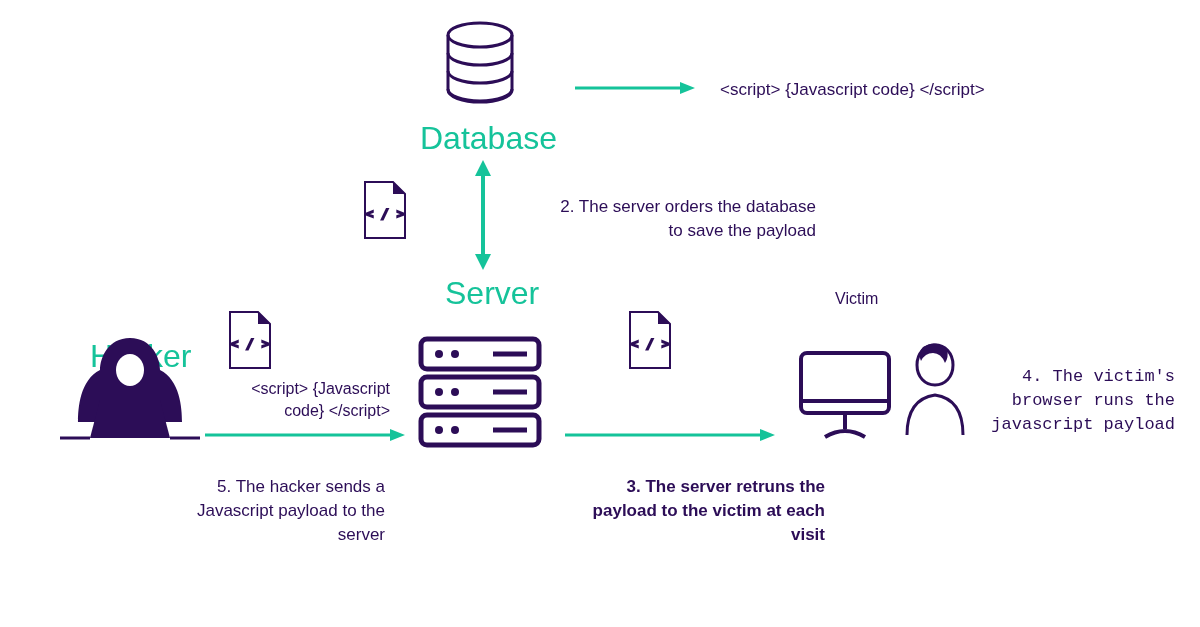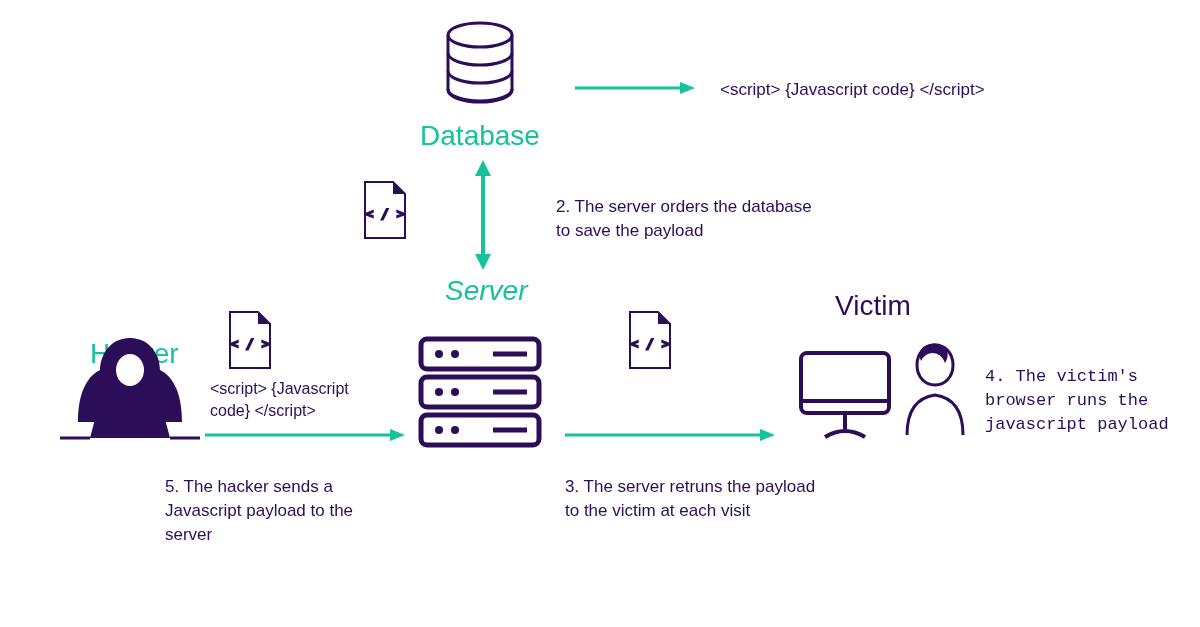--- a/index.html
+++ b/index.html
@@ -8,23 +8,23 @@
     --text:#2c0d57;
   }
   html,body{margin:0;padding:0;}
   body{
     width:1200px;height:627px;
     font-family:"Segoe UI",Arial,sans-serif;
     color:var(--text);
     position:relative;
     background:#fff;
   }
-  .abs{position:absolute;}
-  .label-teal{color:var(--teal);font-size:28px;}
-  .label-purple{color:var(--purple);font-size:28px;}
+  .abs{position:absolute;text-align:right;}
+  .label-teal{color:var(--teal);font-size:32px;}
+  .label-purple{color:var(--purple);font-size:16px;}
   .body-text{color:var(--purple);font-size:17px;line-height:1.4;}
   svg{display:block;}
 </style>
 </head>
 <body>
 
 <div class="abs" style="left:430px;top:20px;">
   <svg width="100" height="100" viewBox="0 0 100 100" fill="none" stroke="#2c0d57" stroke-width="3">
     <ellipse cx="50" cy="15" rx="32" ry="12"></ellipse>
     <path d="M18 15 v55 a32 12 0 0 0 64 0 v-55"></path>
@@ -87,21 +87,21 @@
 
 <div class="abs" style="left:205px;top:425px;">
   <svg width="200" height="20" viewBox="0 0 200 20">
     <line x1="0" y1="10" x2="188" y2="10" stroke="#15c39a" stroke-width="3"></line>
     <polygon points="200,10 185,4 185,16" fill="#15c39a"></polygon>
   </svg>
 </div>
 
 <div class="abs body-text" style="left:165px;top:475px;width:220px;">5. The hacker sends a Javascript payload to the server</div>
 
-<div class="abs label-teal" style="left:445px;top:275px;font-style:italic;">Server</div>
+<div class="abs label-teal" style="left:445px;top:275px;">Server</div>
 <div class="abs" style="left:415px;top:335px;">
   <svg width="130" height="115" viewBox="0 0 130 115" fill="none" stroke="#2c0d57" stroke-width="5" stroke-linejoin="round">
     <rect x="6" y="4" width="118" height="30" rx="6"></rect>
     <rect x="6" y="42" width="118" height="30" rx="6"></rect>
     <rect x="6" y="80" width="118" height="30" rx="6"></rect>
     <circle cx="24" cy="19" r="4" fill="#2c0d57" stroke="none"></circle>
     <circle cx="40" cy="19" r="4" fill="#2c0d57" stroke="none"></circle>
     <line x1="78" y1="19" x2="112" y2="19" stroke-width="5"></line>
     <circle cx="24" cy="57" r="4" fill="#2c0d57" stroke="none"></circle>
     <circle cx="40" cy="57" r="4" fill="#2c0d57" stroke="none"></circle>
@@ -120,21 +120,21 @@
   </svg>
 </div>
 
 <div class="abs" style="left:565px;top:425px;">
   <svg width="210" height="20" viewBox="0 0 210 20">
     <line x1="0" y1="10" x2="198" y2="10" stroke="#15c39a" stroke-width="3"></line>
     <polygon points="210,10 195,4 195,16" fill="#15c39a"></polygon>
   </svg>
 </div>
 
-<div class="abs body-text" style="left:565px;top:475px;width:260px;">3. The server retruns the payload to the victim at each visit</div>
+<div class="abs body-text" style="left:565px;top:475px;width:260px;font-weight:bold;">3. The server retruns the payload to the victim at each visit</div>
 
 <div class="abs label-purple" style="left:835px;top:290px;">Victim</div>
 
 <div class="abs" style="left:795px;top:345px;">
   <svg width="100" height="100" viewBox="0 0 100 100" fill="none" stroke="#2c0d57" stroke-width="4">
     <rect x="6" y="8" width="88" height="60" rx="6"></rect>
     <line x1="6" y1="56" x2="94" y2="56"></line>
     <line x1="50" y1="68" x2="50" y2="84"></line>
     <path d="M30 92 Q50 80 70 92"></path>
   </svg>

